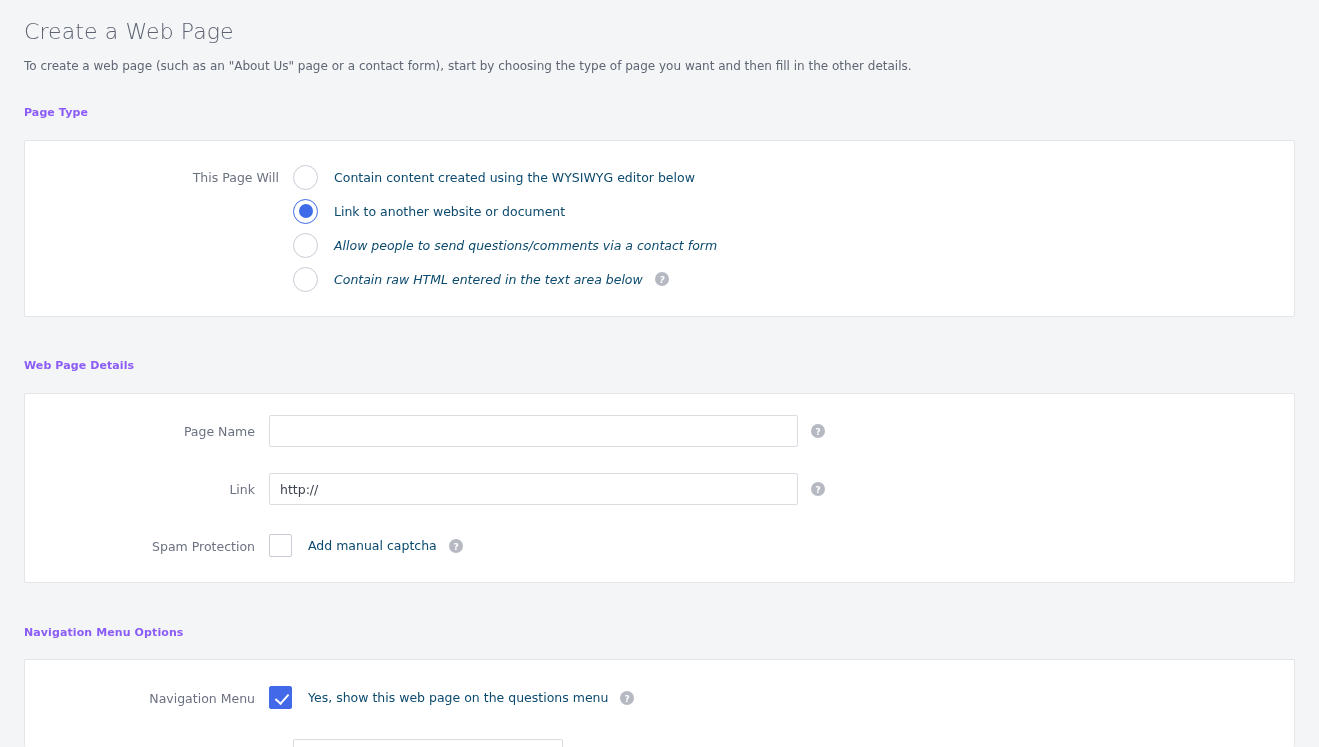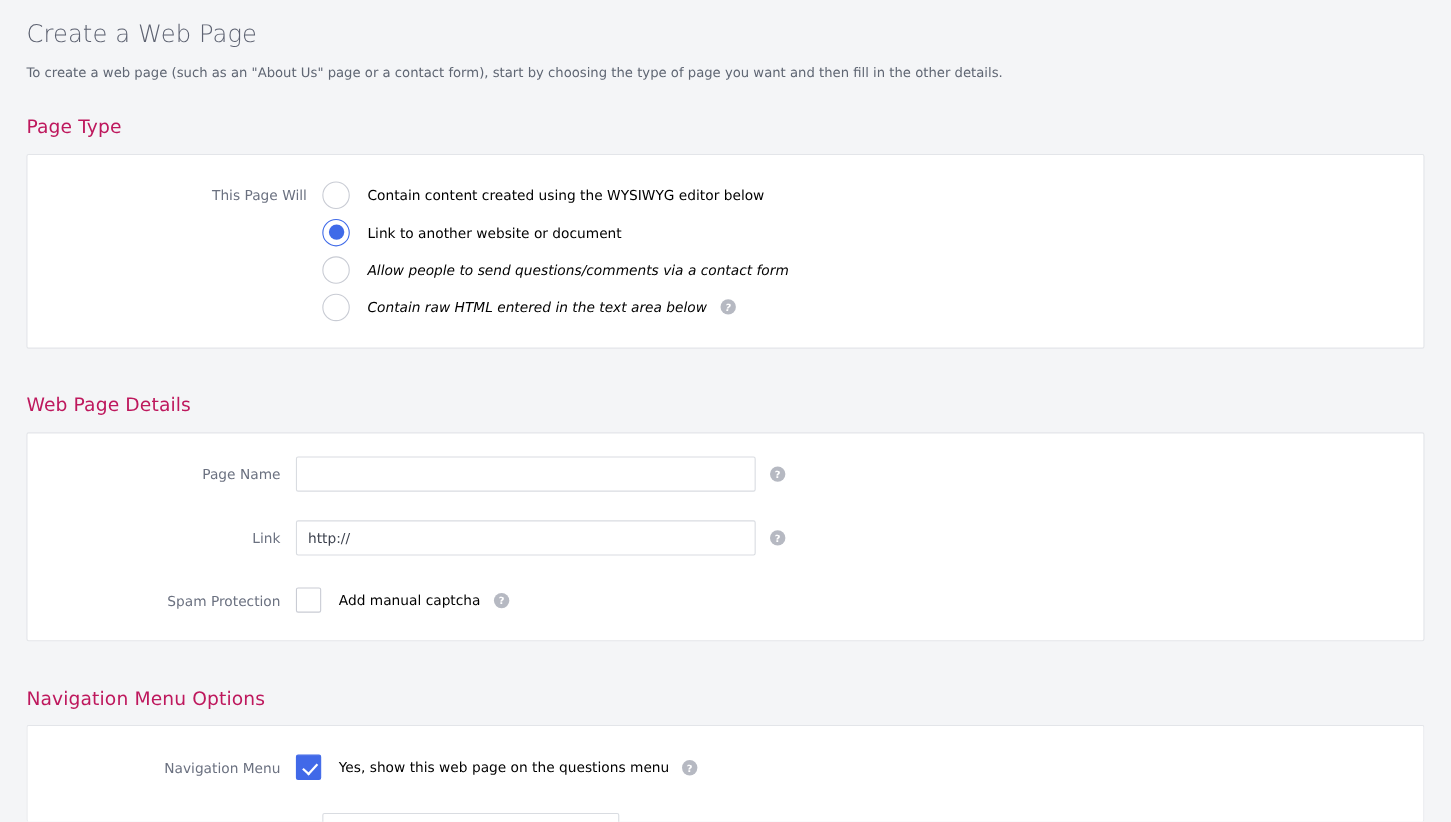--- a/index.html
+++ b/index.html
@@ -38,23 +38,23 @@
     font-size: 12px;
     font-weight: 400;
     color: #5f6673;
     white-space: nowrap;
   }
 
   
   .section-heading {
     position: absolute;
     left: 24px;
-    font-size: 17px;
-    font-weight: 400;
-    color: #be185d;
+    font-size: 11px;
+    font-weight: 700;
+    color: #8b5cf6;
     white-space: nowrap;
     letter-spacing: .1px;
   }
 
   
   .card {
     position: absolute;
     left: 24px;
     width: 1271px;
     background: #ffffff;
@@ -107,21 +107,21 @@
     top: 50%;
     transform: translate(-50%, -50%);
     width: 14px;
     height: 14px;
     border-radius: 50%;
     background: #3f6ae8;
   }
   .opt-label {
     margin-left: 16px;
     font-size: 12.5px;
-    color: #000000;
+    color: #0c4a6e;
     white-space: nowrap;
     text-align: center;
   }
 
   
   .checkbox {
     width: 23px;
     height: 23px;
     border-radius: 2px;
     background: #ffffff;
@@ -140,21 +140,21 @@
     top: 3.5px;
     width: 6px;
     height: 11px;
     border: solid #ffffff;
     border-width: 0 2.6px 2.6px 0;
     transform: rotate(42deg);
   }
 
   
   .text-input {
-    width: 418px;
+    width: 529px;
     height: 32px;
     background: #ffffff;
     border: 1px solid #d9dce1;
     border-radius: 2px;
     font-family: "DejaVu Sans", "Liberation Sans", sans-serif;
     font-size: 12.5px;
     color: #3e434f;
     padding: 0 10px;
     outline: none;
   }

